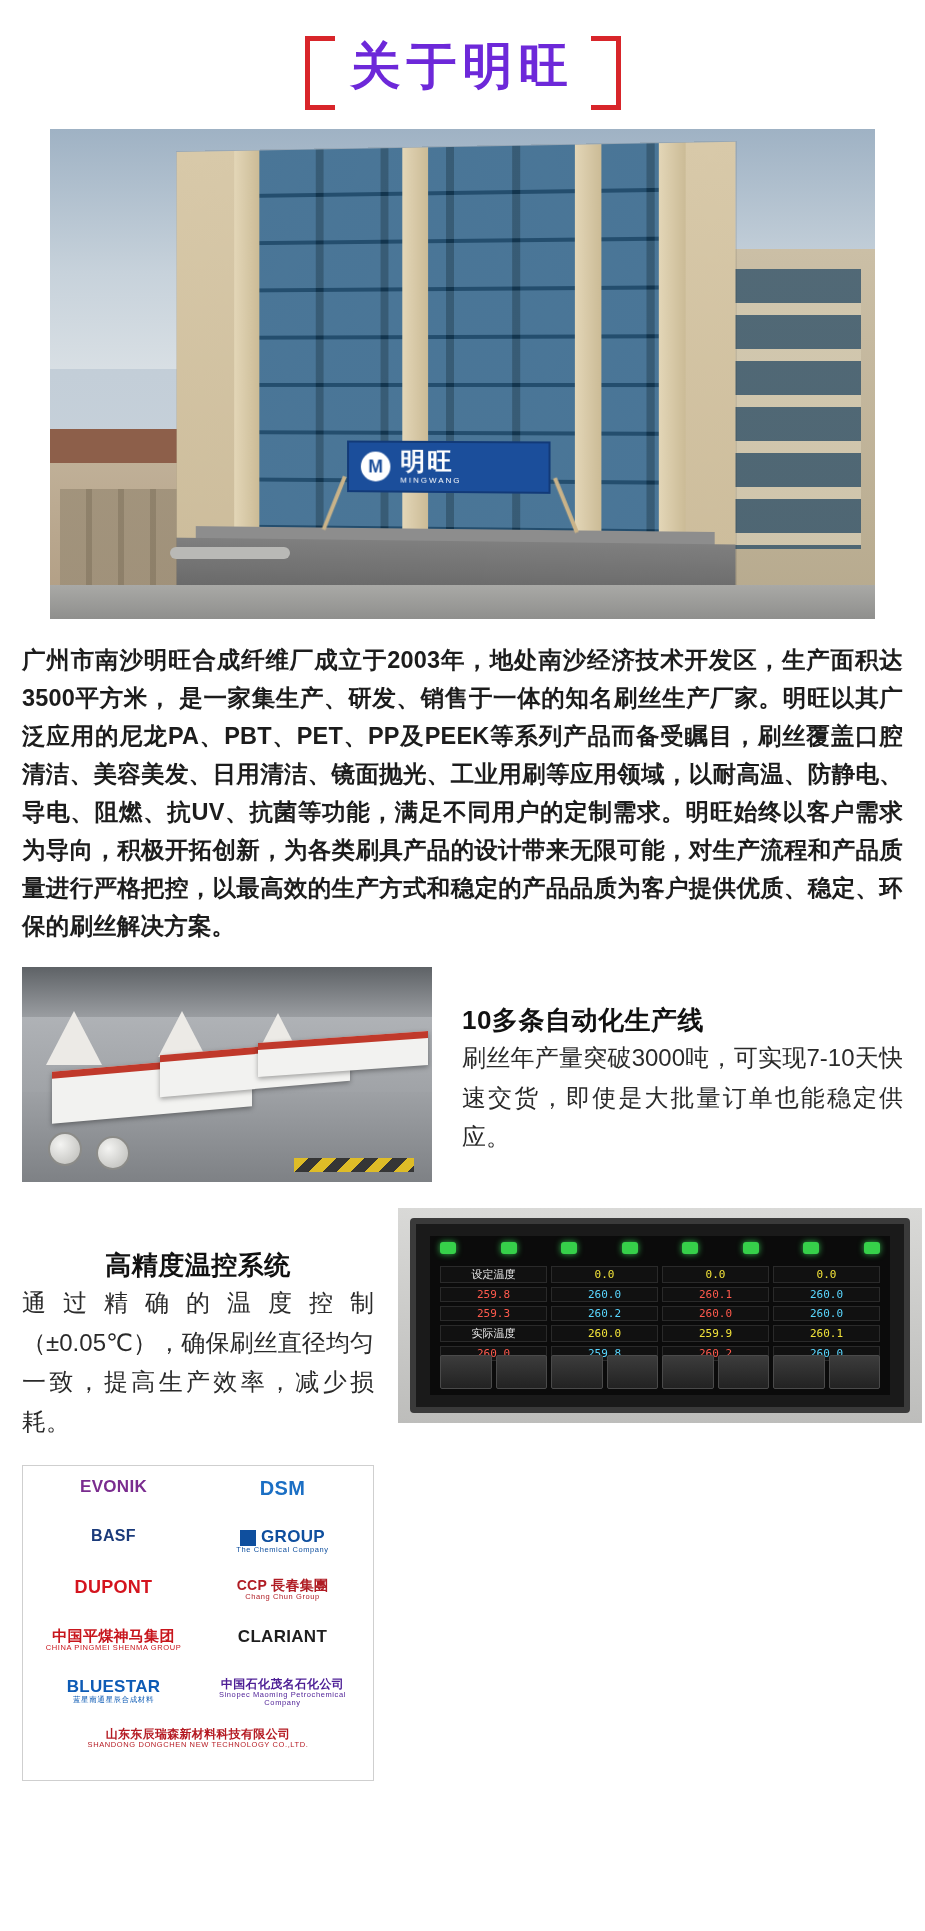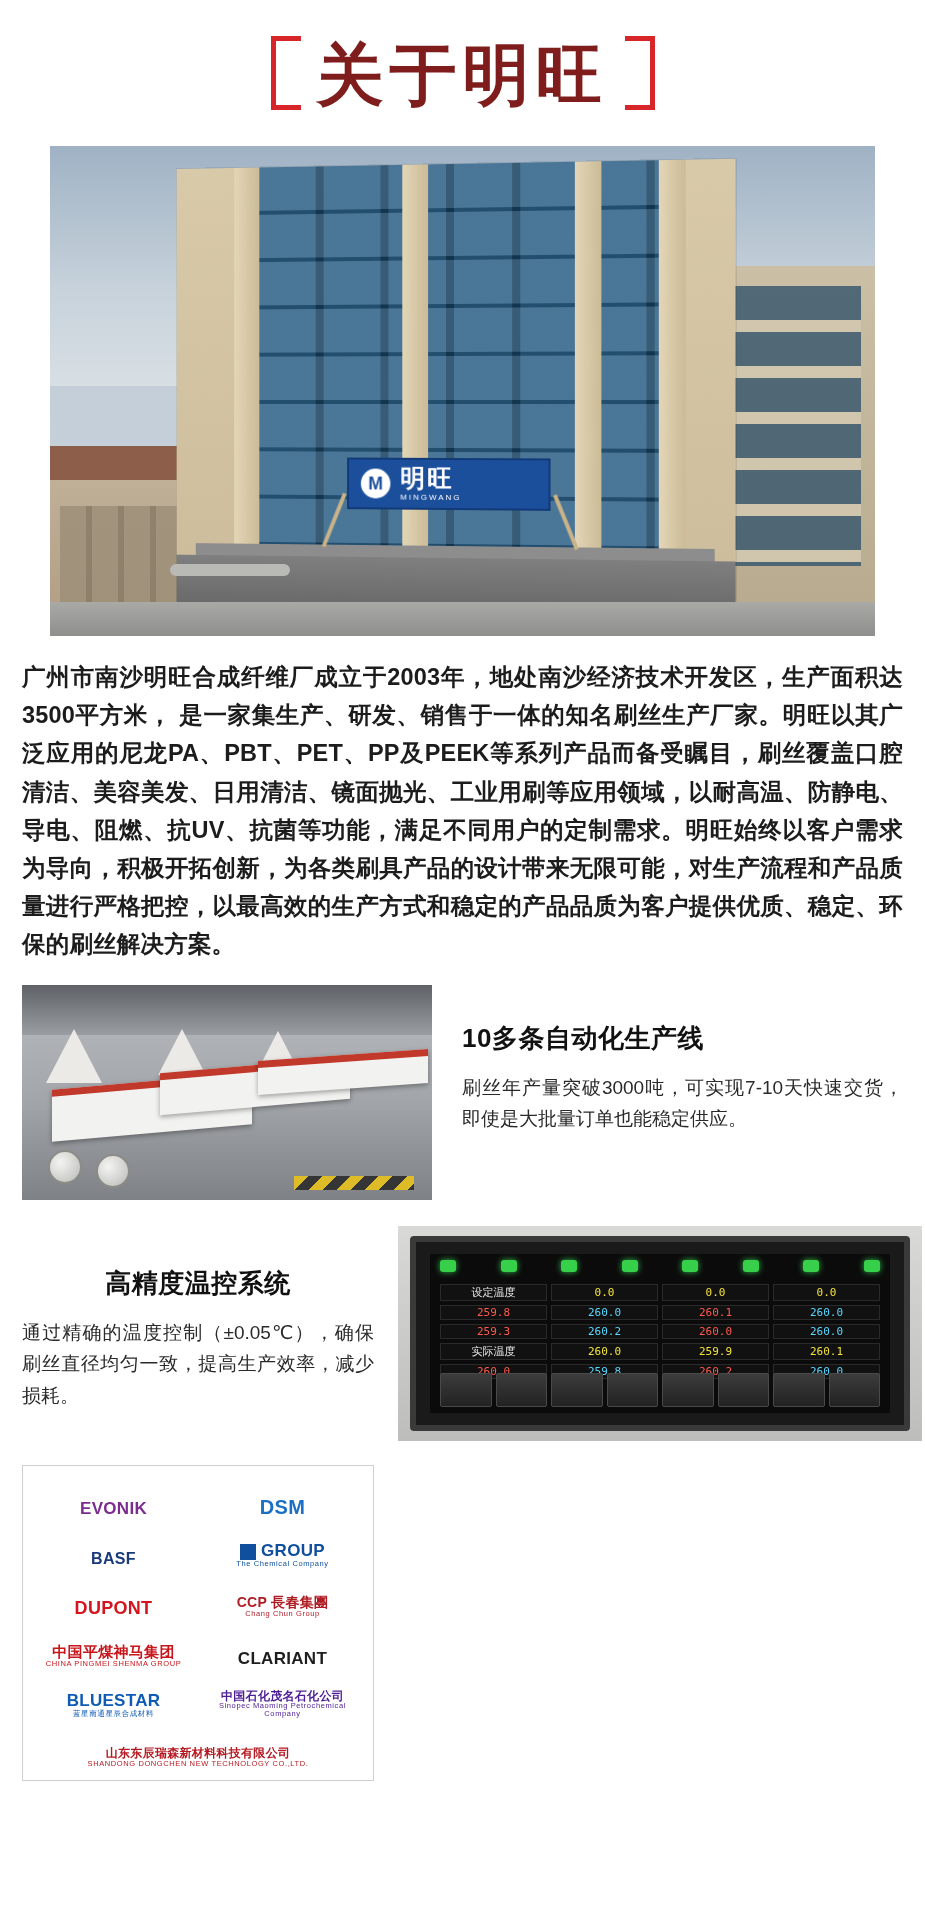--- a/index.html
+++ b/index.html
@@ -25,24 +25,24 @@
     display: flex;
     justify-content: center;
     align-items: center;
   }
   .title-box {
     position: relative;
     display: inline-block;
     padding: 6px 46px 10px 46px;
   }
   .title-text {
-    font-size: 67px;
+    font-size: 50px;
     font-weight: bold;
     letter-spacing: 6px;
-    color: #7f1d1d;
+    color: #6d28d9;
     line-height: 1.05;
     white-space: nowrap;
   }
   .bracket {
     position: absolute;
     width: 30px;
     height: 74px;
     border-top: 5px solid #d8252a;
     border-bottom: 5px solid #d8252a;
     top: 2px;
@@ -217,22 +217,21 @@
     background: repeating-linear-gradient(135deg,#e8c21c 0 10px,#2c2c2c 10px 20px);
     opacity: .9;
   }
 
   .feat-text { padding-left: 30px; padding-top: 36px; }
   .feat-title {
     font-size: 26px; font-weight: bold; color: #111; letter-spacing: .5px;
   }
   .feat-title.center { text-align: center; }
   .feat-body {
-    margin-top: 16px;
-    font-size: 19px;
+    font-size: 24px;
     line-height: 1.65;
     color: #2a2a2a;
     text-align: justify;
   }
 
   
   .block2 { margin: 26px 22px 0 22px; }
   .b2-text { width: 352px; flex: none; padding-top: 40px; }
   .photo-panel {
     width: 524px; height: 215px; margin-left: 24px; flex: none;
@@ -285,21 +284,21 @@
     width: 352px; flex: none;
     border: 1px solid #cfcfcf;
     background: #fff;
     padding: 12px 10px;
     display: grid;
     grid-template-columns: 1fr 1fr;
     gap: 10px 8px;
   }
   .logo-cell {
     height: 40px;
-    display: flex; align-items: flex-end; justify-content: center;
+    display: flex; align-items: flex-start; justify-content: center;
     text-align: center;
   }
   .logo-cell.wide { grid-column: 1 / span 2; }
   .lg {
     font-size: 15px; font-weight: bold; letter-spacing: .3px; line-height: 1.05;
   }
   .lg small { display: block; font-size: 7.5px; font-weight: normal; letter-spacing: .6px; }
   .lg.evonik { color: #7a2c8f; font-size: 17px; }
   .lg.dsm { color: #1b6fc4; font-size: 20px; }
   .lg.toray { color: #1a3a7a; font-size: 16px; }

